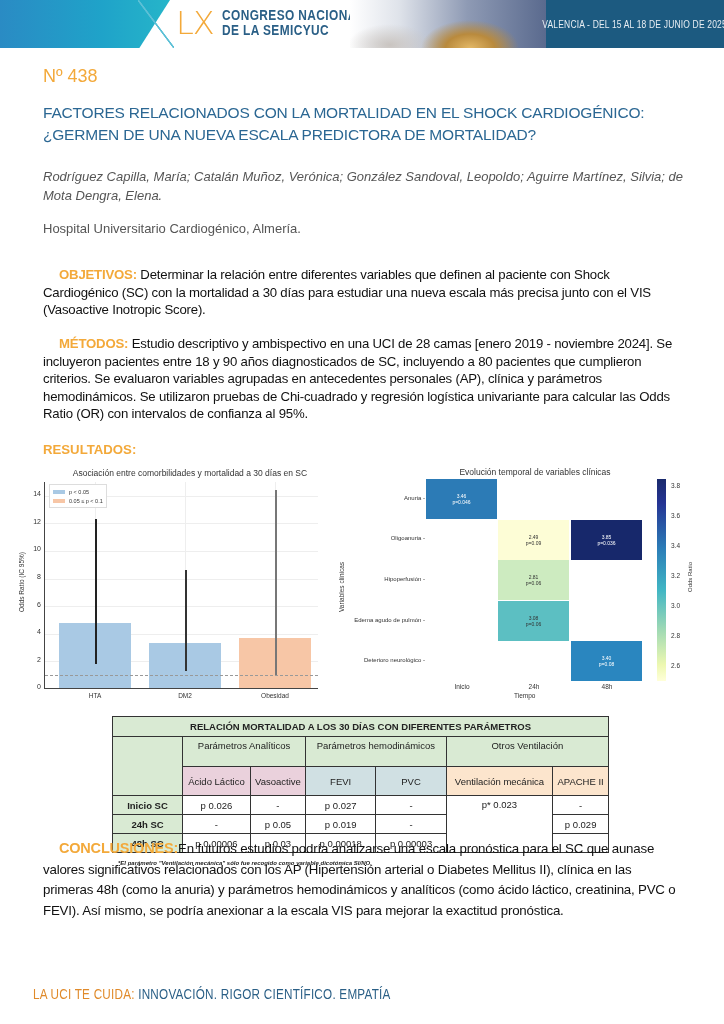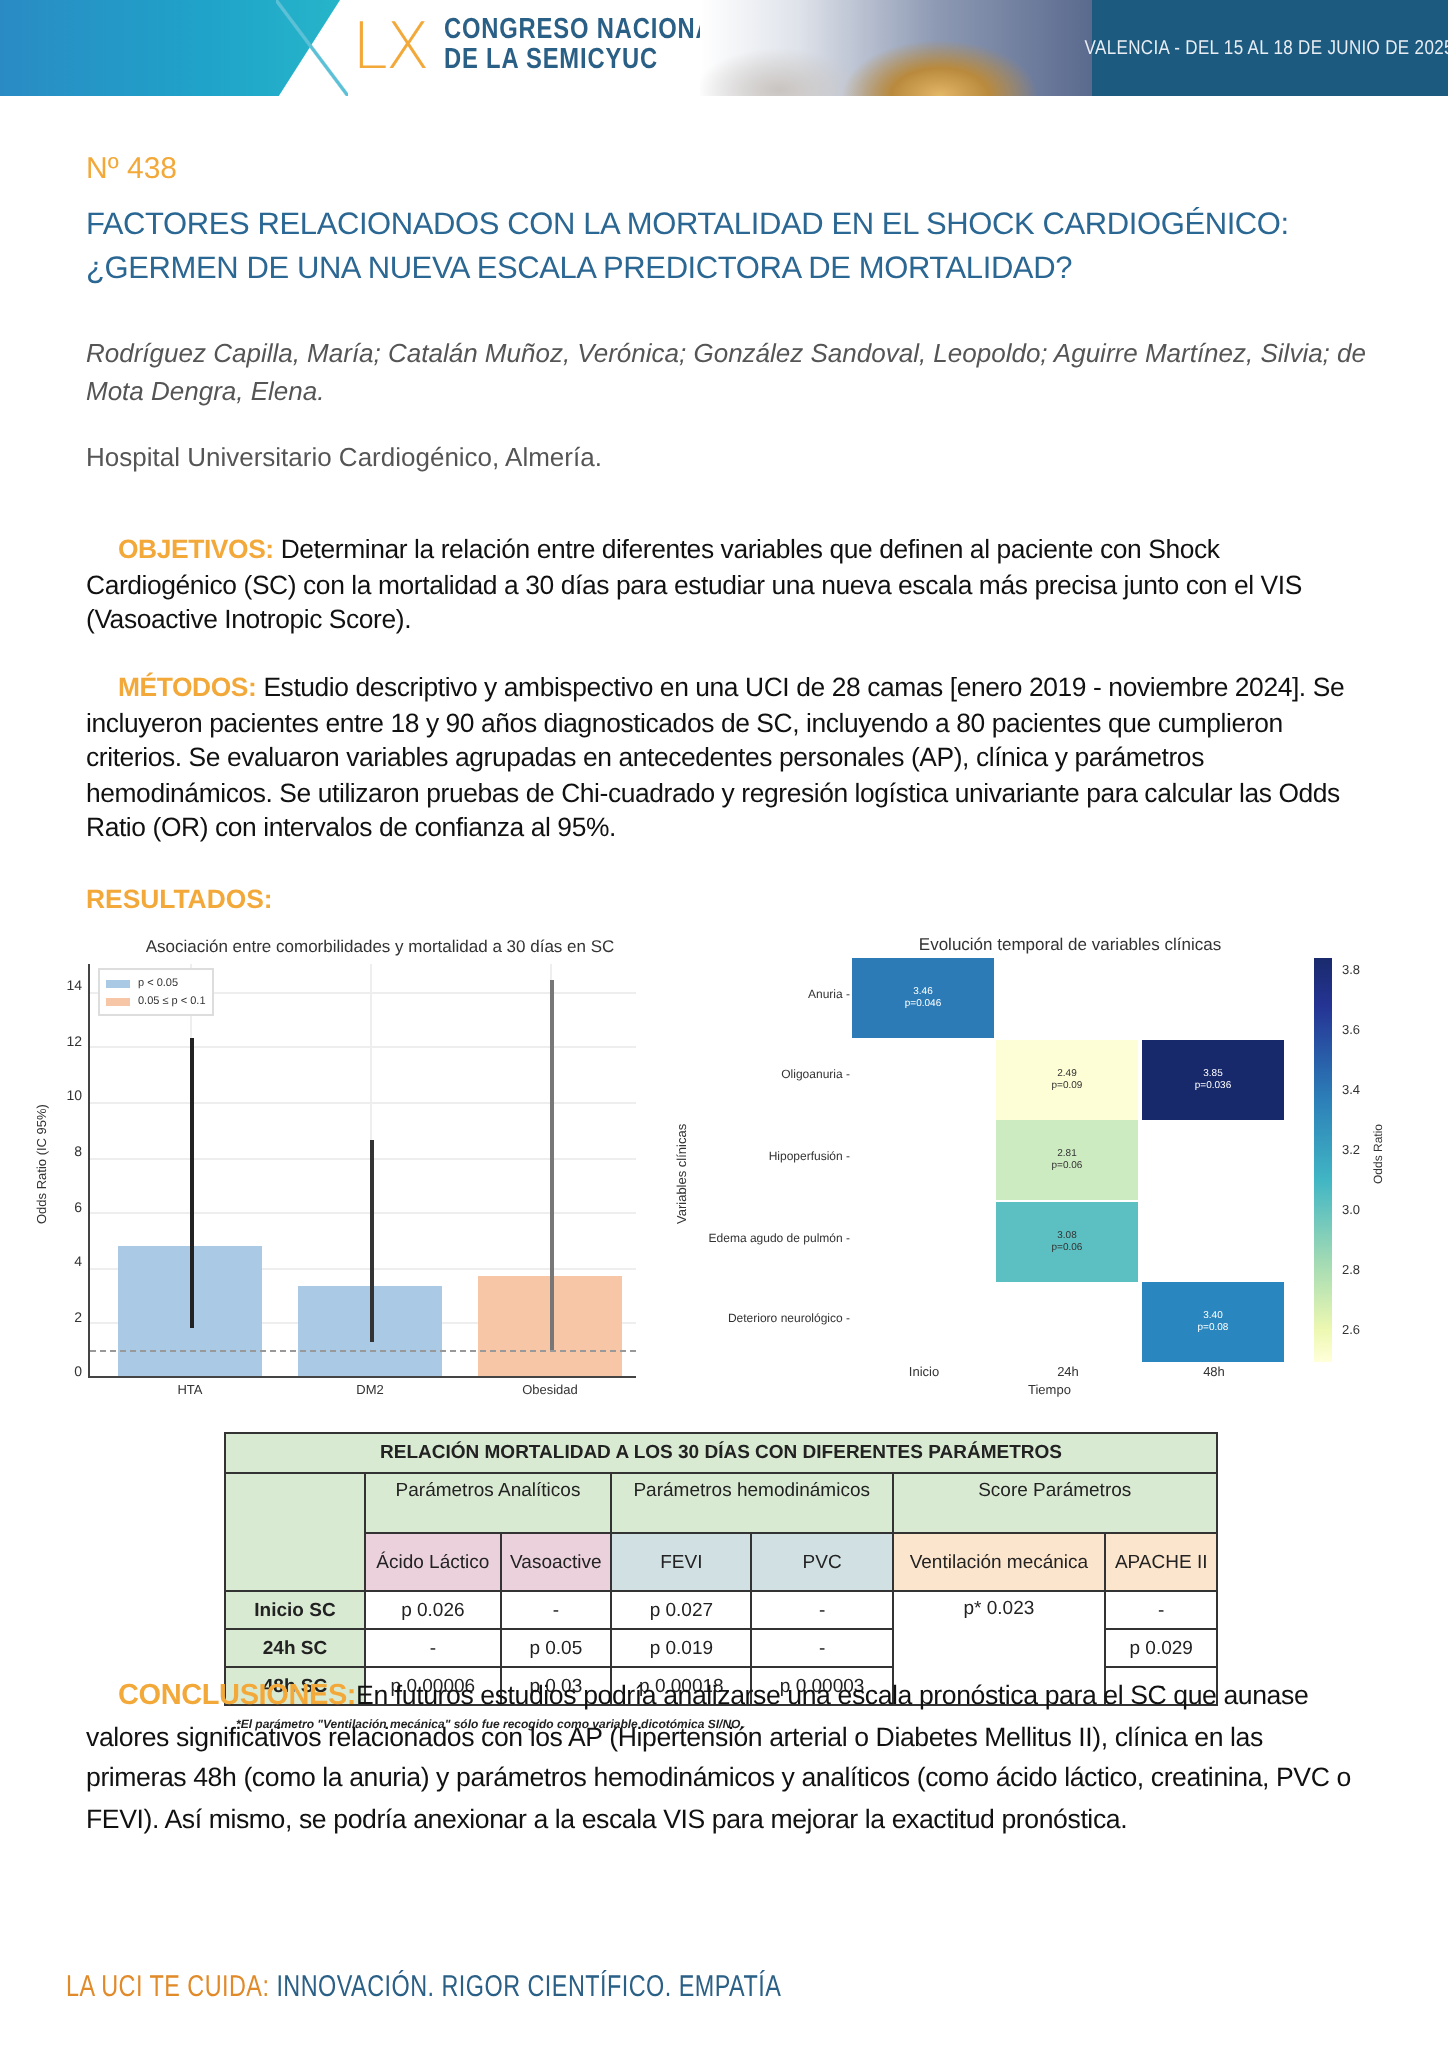--- a/index.html
+++ b/index.html
@@ -18,21 +18,21 @@
   .congress .name { margin-left: 8px; font-family: "Liberation Sans", sans-serif; font-size: 14.5px; line-height: 15px; color: #2a5f86; font-weight: bold; transform: scaleX(0.82); transform-origin: left; letter-spacing: 0.5px; }
   .photo { position: absolute; left: 350px; top: 0; width: 196px; height: 48px; background:
       radial-gradient(ellipse 70px 40px at 120px 48px, #e3b867 0%, #b98a3d 35%, rgba(80,90,120,0.0) 70%),
       radial-gradient(ellipse 60px 30px at 40px 45px, #c9c4c0 0%, rgba(200,200,210,0) 70%),
       linear-gradient(90deg, #ffffff 0%, #dfe3ea 25%, #8e9ab4 60%, #5a6a8e 100%); }
   .date-box { position: absolute; left: 546px; top: 0; width: 178px; height: 48px; background: #1c5a80; color: #e8eef3; display: flex; align-items: center; justify-content: center; }
   .date-box span { font-size: 10px; letter-spacing: 0.2px; transform: scaleX(0.85); white-space: nowrap; }
 
   
   .content { position: absolute; left: 43px; width: 640px; }
-  .num { top: 76px; font-size: 15px; color: #f3a93a; }
+  .num { top: 66px; font-size: 18px; color: #f3a93a; }
   .title { top: 102px; font-size: 15.5px; line-height: 22px; color: #2b6793; letter-spacing: -0.2px; }
   .authors { top: 167px; font-size: 13px; line-height: 19px; color: #555; font-style: italic; }
   .hospital { top: 221px; font-size: 13px; color: #555; }
   .section { font-size: 13.2px; line-height: 17.5px; color: #111; letter-spacing: -0.2px; }
   .section .lbl { color: #f3a93a; font-weight: bold; margin-left: 16px; }
   .objetivos { top: 266px; }
   .metodos { top: 335px; }
   .resultados { top: 442px; font-size: 13.2px; color: #f3a93a; font-weight: bold; }
   .conclusiones { top: 838px; font-size: 13.3px; line-height: 20.5px; }
   .conclusiones .lbl { font-size: 14.5px; font-weight: bold; }
@@ -223,21 +223,21 @@
 
 <table class="tbl">
   <tbody>
       <tr>
     <th class="caption" colspan="7">RELACIÓN MORTALIDAD A LOS 30 DÍAS CON DIFERENTES PARÁMETROS</th>
   </tr>
   <tr>
     <td class="grp" rowspan="2" style="width:70px"></td>
     <td class="grp" colspan="2">Parámetros Analíticos</td>
     <td class="grp" colspan="2">Parámetros hemodinámicos</td>
-    <td class="grp" colspan="2">Score Parámetros</td>
+    <td class="grp" colspan="2">Otros Ventilación</td>
   </tr>
   <tr>
     <td class="sub pink">Ácido Láctico</td>
     <td class="sub pink">Vasoactive</td>
     <td class="sub blue">FEVI</td>
     <td class="sub blue">PVC</td>
     <td class="sub peach">Ventilación mecánica</td>
     <td class="sub peach">APACHE II</td>
   </tr>
   <tr>

